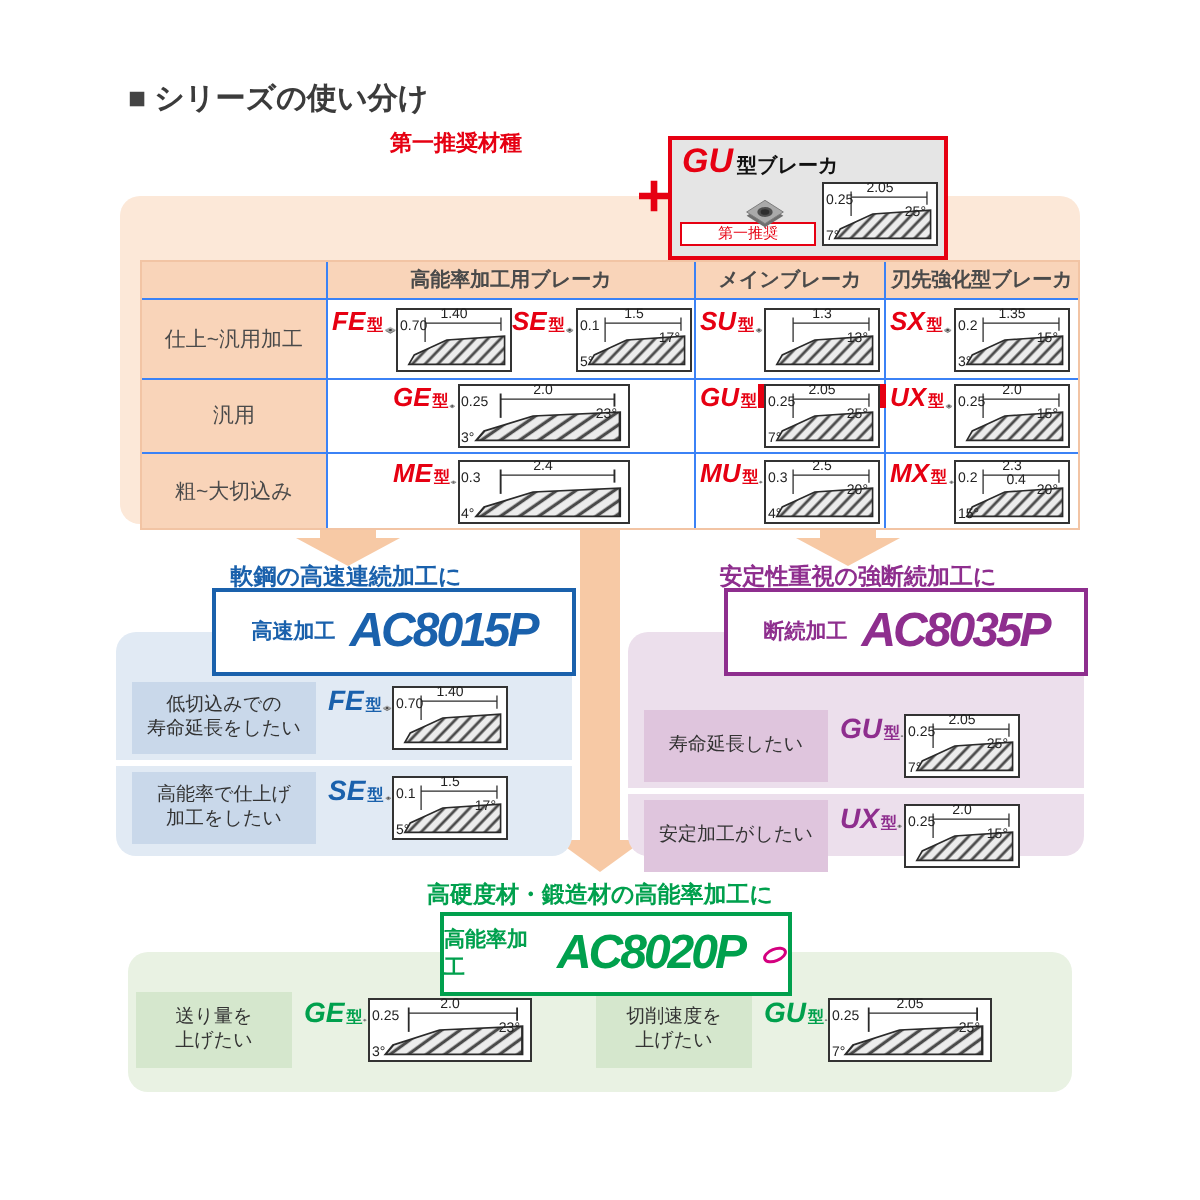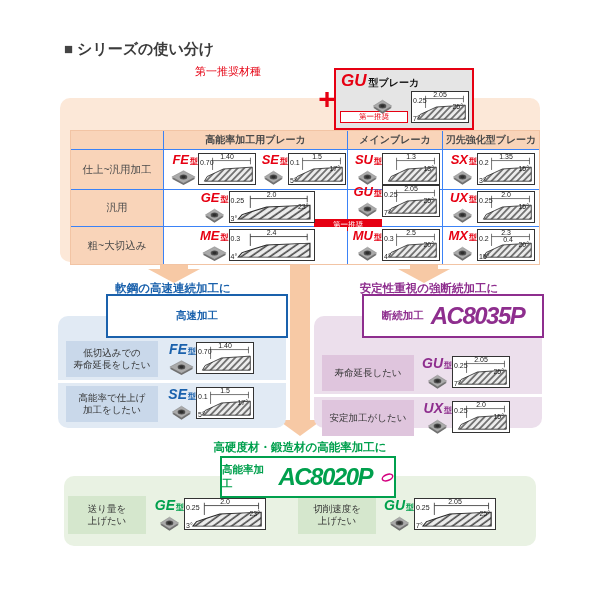--- a/index.html
+++ b/index.html
@@ -34,21 +34,21 @@
   .gb-red{border:3px solid #e60012;color:#e60012;left:134px;top:80px;width:186px;height:42px;}
   .gb-red .grade-prefix{font-size:11px;}
   .gb-red .grade-name{font-size:27px;}
   .gb-blue{border:2.5px solid #1a61ac;color:#1a61ac;left:106px;top:294px;width:178px;height:40px;}
   .gb-purple{border:2.5px solid #8e2e8e;color:#8e2e8e;left:362px;top:294px;width:178px;height:40px;}
   .gb-green{border:2.5px solid #00a04d;color:#00a04d;left:220px;top:456px;width:172px;height:38px;}
   .gb-blue .grade-prefix,.gb-purple .grade-prefix,.gb-green .grade-prefix{font-size:10.5px;}
   .gb-blue .grade-name,.gb-purple .grade-name,.gb-green .grade-name{font-size:24px;}
 
   .reco-label{position:absolute;left:134px;top:64px;width:188px;text-align:center;
-              color:#e60012;font-size:11px;font-weight:normal;}
+              color:#e60012;font-size:11px;font-weight:bold;}
   .plus{position:absolute;left:316px;top:84px;width:22px;text-align:center;
         color:#e60012;font-size:30px;font-weight:900;line-height:1;}
 
   .headline{position:absolute;font-size:11.5px;font-weight:bold;text-align:center;}
   .hl-blue{left:60px;top:281px;width:226px;color:#1a61ac;}
   .hl-purple{left:316px;top:281px;width:226px;color:#8e2e8e;}
   .hl-green{left:150px;top:440px;width:300px;color:#00a04d;}
 
   
   .gu-box{position:absolute;left:334px;top:68px;width:136px;height:58px;background:#e5e5e5;
@@ -74,21 +74,21 @@
   .th{background:#f9d4b9 !important;font-size:10px;font-weight:bold;color:#4a4a4a;
       display:flex;align-items:center;justify-content:center;}
   .tl{background:#f9d4b9 !important;font-size:10.5px;color:#4a4a4a;
       display:flex;align-items:center;justify-content:center;}
   .td{display:flex;align-items:center;padding:1px 2px;}
   .td.duo{justify-content:space-between;}
   .td.center{justify-content:center;}
 
   
   .bk{display:flex;align-items:flex-start;}
-  .bk-col{display:flex;flex-direction:column;align-items:flex-end;width:32px;flex:none;}
+  .bk-col{display:flex;flex-direction:row;align-items:flex-start;width:32px;flex:none;}
   .bk-name{line-height:1;white-space:nowrap;font-weight:bold;font-style:italic;font-size:13px;color:#e60012;}
   .bk-name small{font-size:8px;font-style:normal;margin-left:1px;}
   .insert{display:block;width:29px;height:20px;margin-top:1px;}
   .diag{position:relative;width:56px;height:30px;border:1px solid #333;background:#fff;flex:none;}
   .diag svg{position:absolute;inset:0;width:100%;height:100%;}
   .bk.wide .diag{width:84px;}
   .d{position:absolute;font-size:7px;line-height:1;color:#222;font-style:normal;font-weight:normal;}
   .d.t1{left:1px;top:5px;}
   .d.t2{left:0;right:0;top:-1px;text-align:center;}
   .d.t3{left:45%;top:6px;}
@@ -440,20 +440,21 @@
           </div>
         </div>
     </div>
   </div>
 
   <div class="sec-blue">
     <div class="headline hl-blue">軟鋼の高速連続加工に</div>
     <div class="panel blue"></div>
     <div class="grade-box gb-blue" style="z-index:3">
       <span class="grade-prefix">高速加工</span>
+      <span class="grade-name">AC8015P</span>
     </div>
     <div class="prows blue" style="z-index:2;position:absolute">
       <div class="prow">
         <div class="want">低切込みでの
 寿命延長をしたい</div>
         <div class="bk">
    <div class="bk-col">
      <div class="bk-name">FE<small>型</small></div>
      <svg class="insert" viewBox="0 0 34 24">
     <polygon points="3,12 17,4.5 31,12 17,19.5" transform="translate(0,2.2)" fill="#6f6f6f"></polygon>

